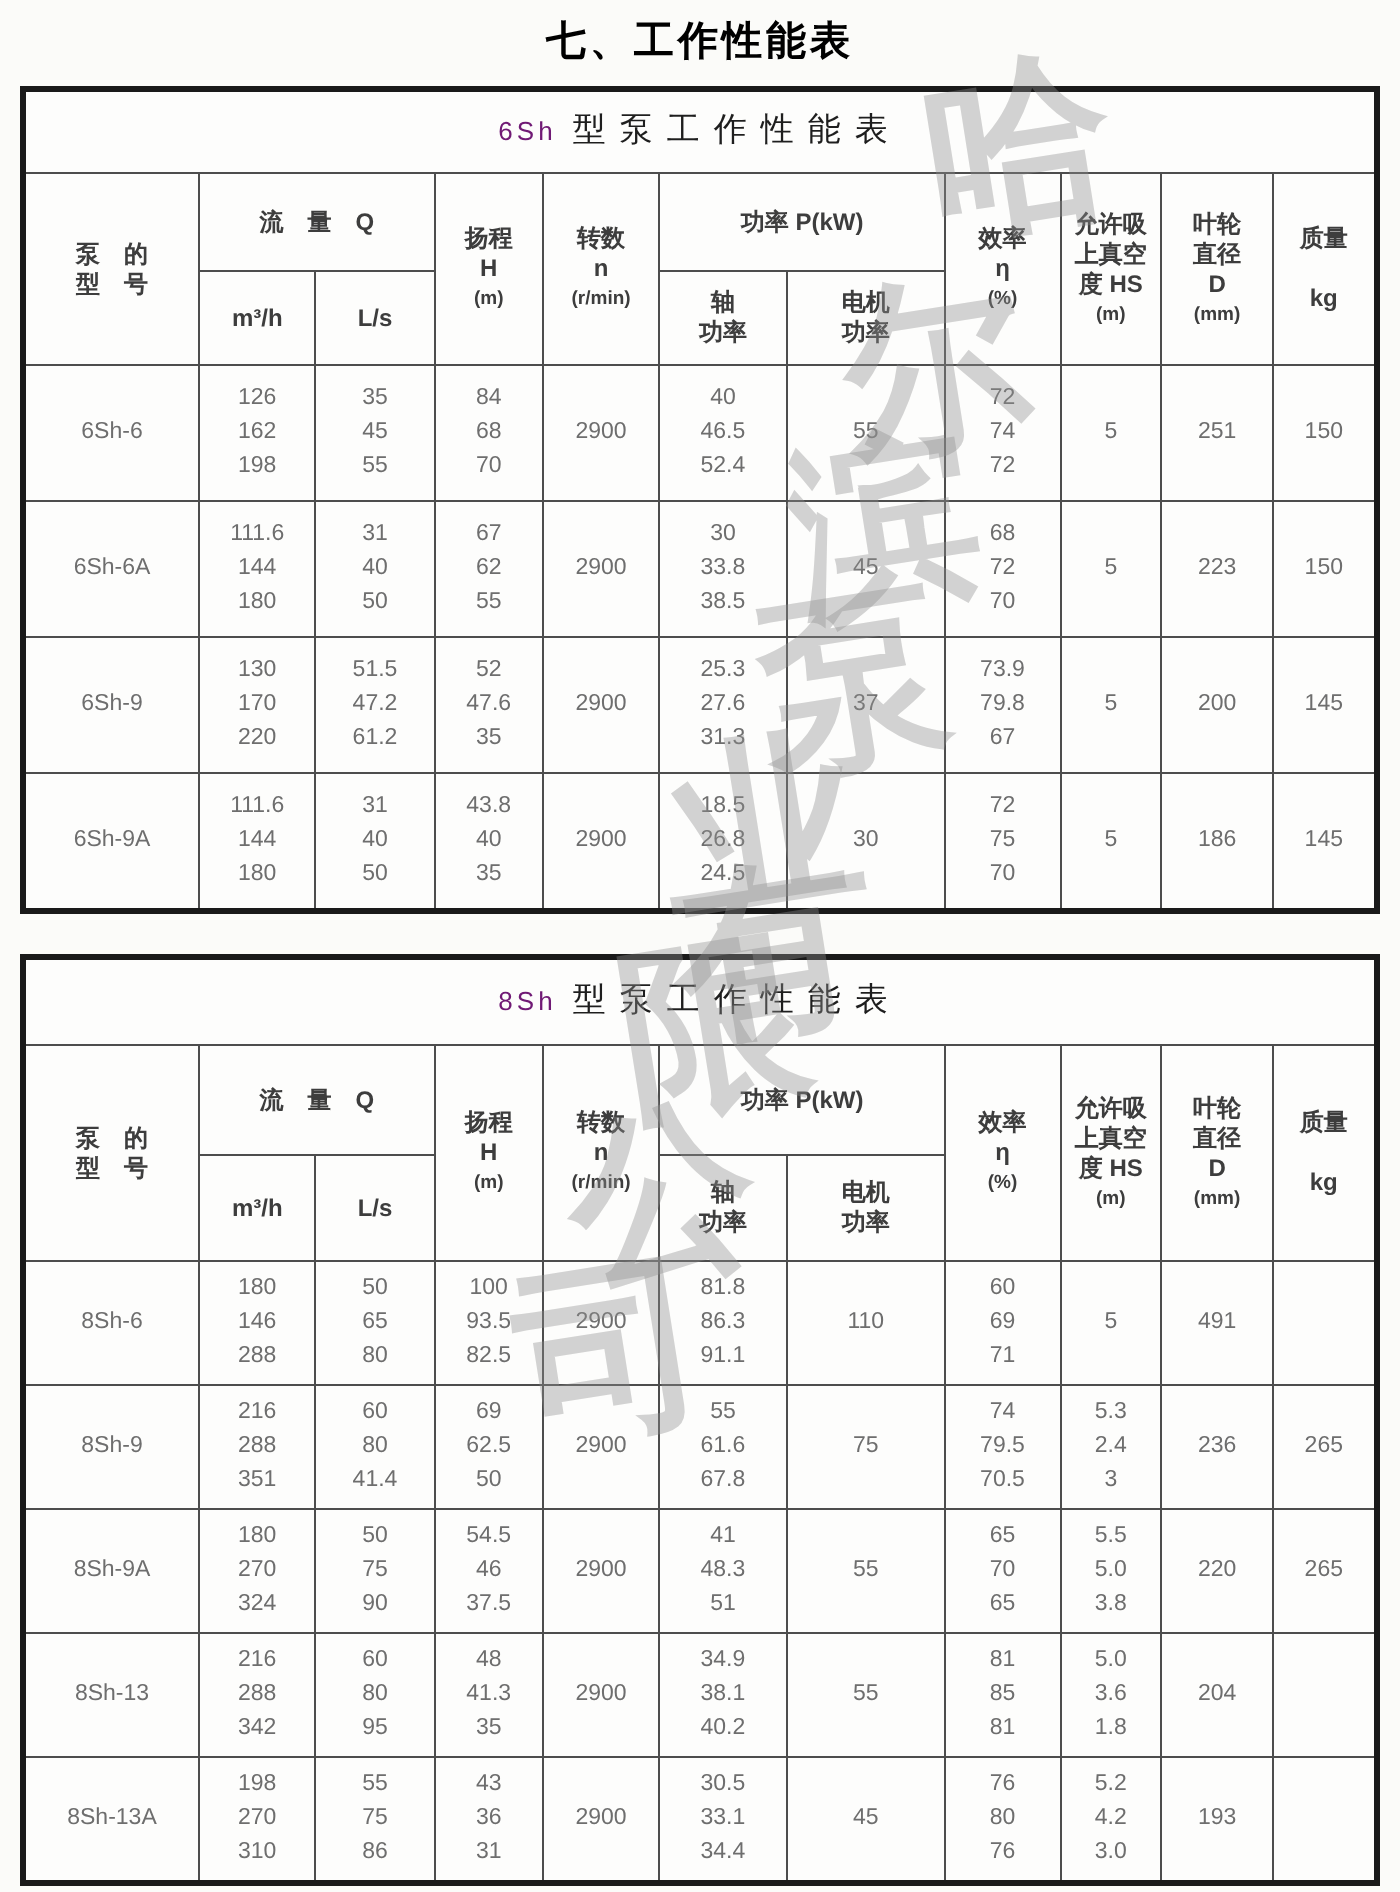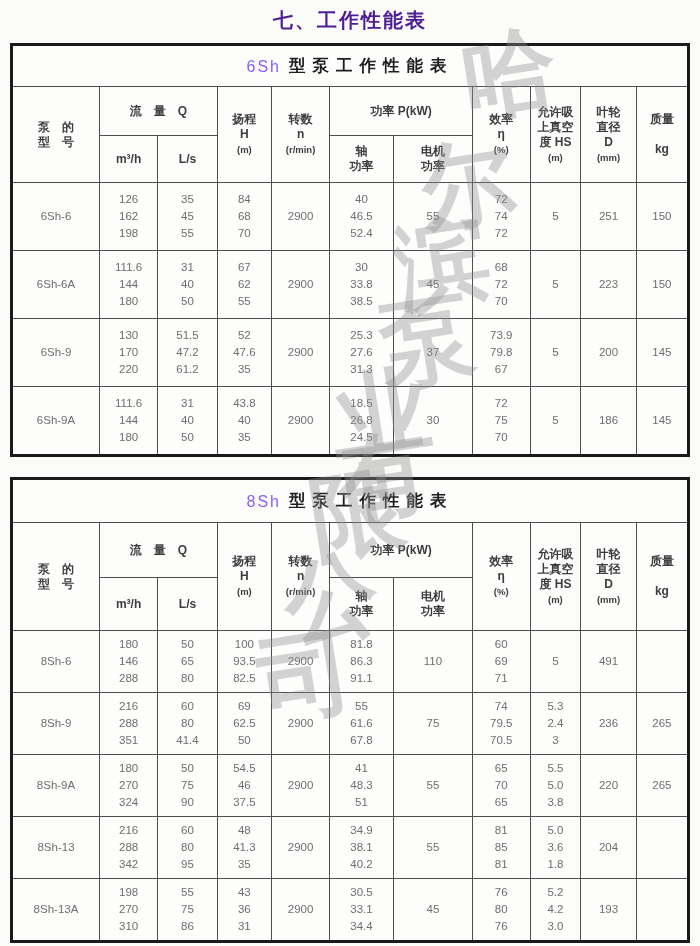--- a/index.html
+++ b/index.html
@@ -5,41 +5,41 @@
   html,body{margin:0;padding:0}
   body{
     width:700px;height:946px;
     background:#fbfbf9;
     font-family:"Liberation Sans","DejaVu Sans",sans-serif;
     position:relative;overflow:hidden;
   }
   .page-title{
     text-align:center;
     font-family:"Liberation Serif","DejaVu Serif",serif;
-    font-size:20px;font-weight:bold;color:#4c1d95;
+    font-size:20px;font-weight:bold;color:#000000;
     letter-spacing:2px;margin:7px 0 9px;
   }
   .table-wrap{margin:0 10px 20px}
   table{
     width:100%;border-collapse:collapse;table-layout:fixed;background:#fdfdfc;
     border:3px solid #1a1a1a;
   }
   td,th{
     border:1px solid #4d4d4d;
     padding:0;text-align:center;vertical-align:middle;
   }
   td{color:#6e6e6e;font-size:11.5px;line-height:17px}
   th{color:#3d3d3d;font-weight:600;font-size:12px;line-height:15px}
   th .ln{min-height:15px;white-space:pre}
   td .ln{min-height:17px;white-space:pre}
   .small{font-size:9.5px;letter-spacing:0}
   .title-row td{height:40px}
   .t2 .title-row td{height:42px}
-  .title-latin{color:#8b5cf6;font-size:16px;letter-spacing:2px;margin-right:8px;vertical-align:middle}
-  .title-cjk{color:#1e1e1e;font-weight:bold;font-size:16.5px;letter-spacing:7px;vertical-align:middle}
+  .title-latin{color:#701a75;font-size:13px;letter-spacing:2px;margin-right:8px;vertical-align:middle}
+  .title-cjk{color:#1e1e1e;font-weight:normal;font-size:16.5px;letter-spacing:7px;vertical-align:middle}
   .hr1 th{height:48px}
   .hr2 th{height:46px}
   .t2 .hr1 th{height:54px}
   .t2 .hr2 th{height:52px}
   .drow td{height:67px}
   .t2 .drow td{height:61px}
   .watermark{position:absolute;inset:0;pointer-events:none;z-index:5}
   .wm-char{
     position:absolute;
     font-family:"DejaVu Serif","Liberation Serif",serif;

